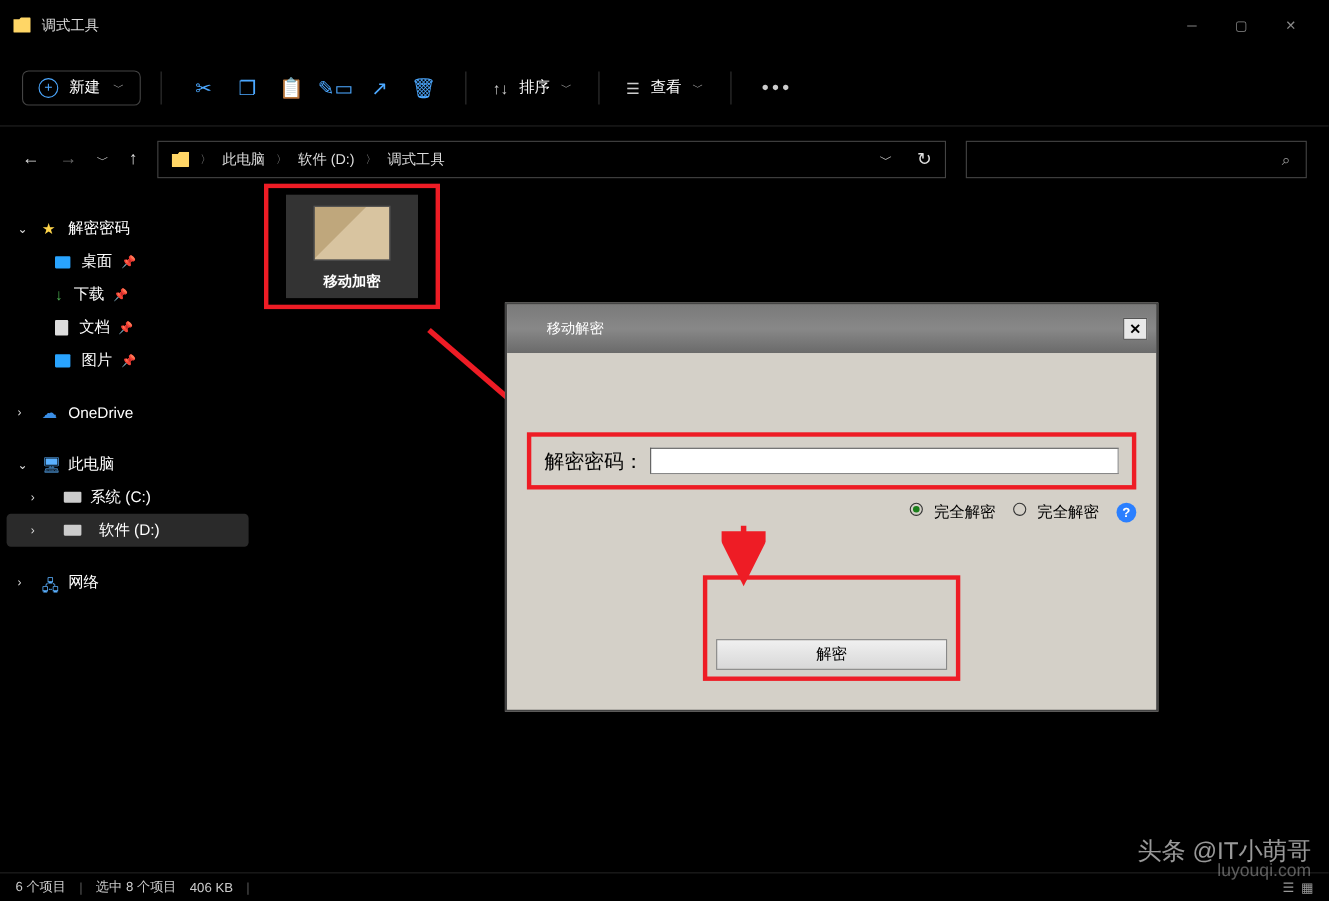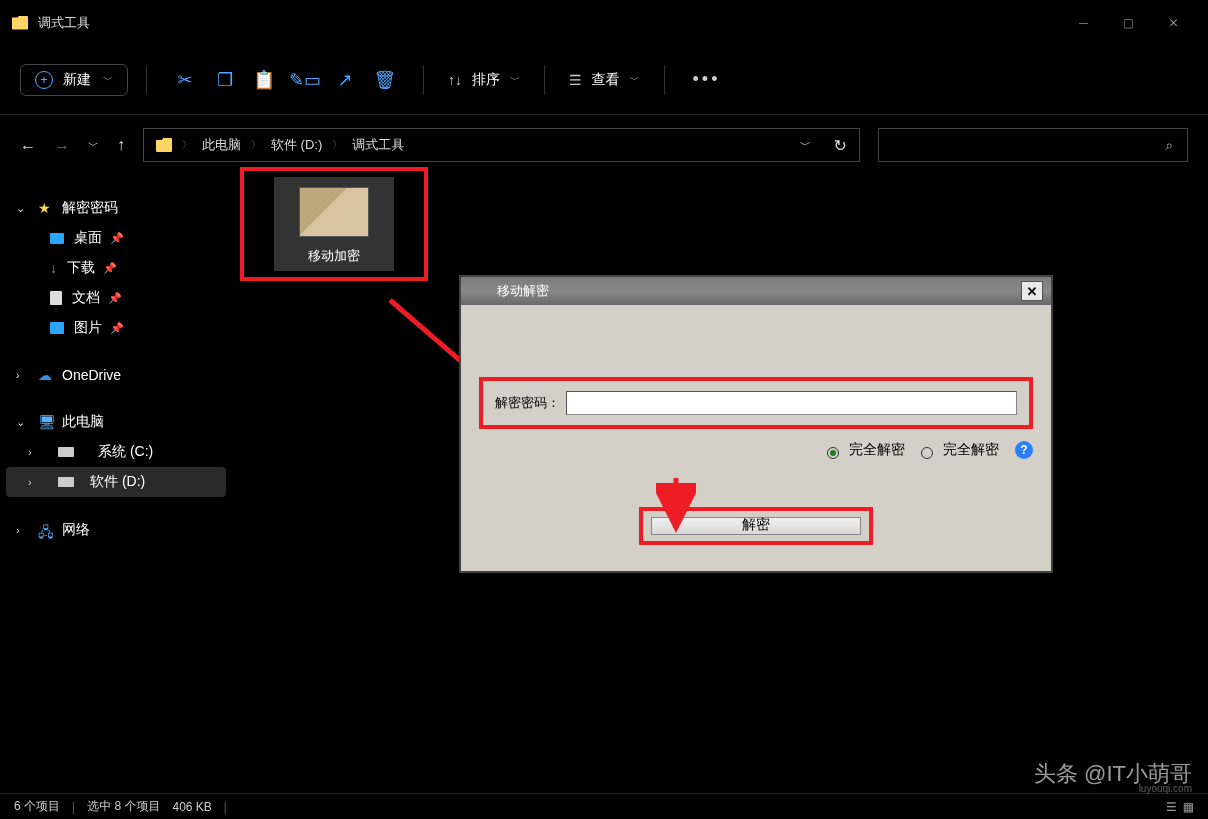--- a/index.html
+++ b/index.html
@@ -58,59 +58,59 @@
 .sb-drv { width: 16px; height: 10px; background: #ccc; border-radius: 1px; display: inline-block; }
 .sb-desktop { width: 14px; height: 11px; background: #29a4ff; display: inline-block; border-radius: 1px; }
 .sb-dl { color: #4caf50; font-size: 14px; }
 .sb-doc { width: 12px; height: 14px; background: #ddd; display: inline-block; border-radius: 1px; }
 .sb-pic { width: 14px; height: 12px; background: #29a4ff; display: inline-block; border-radius: 1px; }
 
 
 .content { flex: 1; position: relative; padding: 8px 12px; }
 
 
-.file-item-wrap { position: absolute; left: 8px; top: -8px; width: 188px; }
+.file-item-wrap { position: absolute; left: 8px; top: -8px; width: 160px; font-weight: bold; }
 .red-box-1 { border: 4px solid #ee1c25; padding: 6px; }
 .file-item { width: 120px; margin: 0 auto; text-align: center; padding: 6px; background: #333; }
 .file-item .thumb { width: 70px; height: 50px; margin: 4px auto 10px auto; background: linear-gradient(135deg, #bfa77c 40%, #d8c4a0 41%, #d8c4a0 100%); border: 1px solid #555; position: relative; }
 .file-item .thumb::before { content: ''; position: absolute; left: -6px; top: 6px; width: 70px; height: 50px; background: #8b7355; z-index: -1; }
 .file-item .fname { font-size: 13px; color: #fff; }
 
 
 .arrow-svg { position: absolute; left: 148px; top: 115px; pointer-events: none; }
 .arrow2-svg { position: absolute; pointer-events: none; }
 
 
 .dialog { position: absolute; left: 227px; top: 100px; width: 594px; border: 2px solid #444; background: #d4d0c8; color: #000; font-size: 13px; }
-.dlg-title { height: 28px; background: linear-gradient(#7a7a7a, #888, #6a6a6a); display: flex; align-items: center; padding: 0 8px; color: #fff; font-size: 13px; }
+.dlg-title { height: 44px; background: linear-gradient(#7a7a7a, #888, #6a6a6a); display: flex; align-items: center; padding: 0 8px; color: #fff; font-size: 13px; }
 .dlg-title .t-text { margin-left: 28px; }
 .dlg-title .spacer { flex: 1; }
 .dlg-close { width: 22px; height: 20px; background: #e8e8e8; border: 1px solid #555; display: flex; align-items: center; justify-content: center; font-size: 13px; color: #000; font-weight: bold; }
 .dlg-body { padding: 20px 18px 22px 18px; background: #d4d0c8; }
 .pw-row { display: flex; align-items: center; gap: 6px; }
-.pw-label { font-size: 13px; }
+.pw-label { font-size: 18px; }
 .pw-input { flex: 1; height: 24px; background: #fff; border: 1px solid #888; border-top-color: #555; border-left-color: #555; }
 .red-box-pw { border: 4px solid #ee1c25; padding: 10px 12px; margin-top: 52px; }
-.radio-row { display: flex; align-items: flex-end; gap: 10px; justify-content: flex-end; margin-top: 12px; font-size: 14px; }
+.radio-row { display: flex; align-items: flex-start; gap: 10px; justify-content: flex-end; margin-top: 12px; font-size: 14px; }
 .radio { width: 12px; height: 12px; border: 1px solid #333; border-radius: 50%; display: inline-flex; align-items: center; justify-content: center; }
 .radio.sel::after { content: ''; width: 6px; height: 6px; background: #1a7f1a; border-radius: 50%; }
 .help-icon { width: 18px; height: 18px; background: #2a7fff; color: #fff; border-radius: 50%; display: inline-flex; align-items: center; justify-content: center; font-size: 12px; font-weight: bold; margin-left: 6px; }
 .dlg-buttons { display: flex; gap: 32px; justify-content: center; margin-top: 48px; padding-bottom: 4px; }
-.dlg-btn { width: 210px; height: 18px; background: linear-gradient(#f0f0f0, #d8d8d8); border: 1px solid #888; display: flex; align-items: flex-end; justify-content: center; font-size: 14px; }
+.dlg-btn { width: 210px; height: 28px; background: linear-gradient(#f0f0f0, #d8d8d8); border: 1px solid #888; display: flex; align-items: center; justify-content: center; font-size: 14px; margin-top: 48px; }
 .red-box-btn { border: 4px solid #ee1c25; padding: 6px 8px; }
 
 
 .statusbar { height: 26px; display: flex; align-items: center; padding: 0 14px; font-size: 12px; color: #ccc; gap: 12px; border-top: 1px solid #222; }
 .statusbar .sep { color: #555; }
 .statusbar .spacer { flex: 1; }
 .statusbar .view-toggle { display: flex; gap: 6px; color: #999; }
 
 
 .watermark { position: absolute; right: 16px; bottom: 30px; font-size: 22px; color: rgba(255,255,255,0.6); font-weight: 500; display: flex; align-items: center; gap: 6px; margin-top: 45px; }
-.watermark .sub { position: absolute; right: 0; top: 24px; font-size: 10px; color: rgba(255,255,255,0.35); }
+.watermark .sub { position: absolute; right: 0; top: 24px; font-size: 16px; color: rgba(255,255,255,0.35); }
 </style>
 </head>
 <body>
 
 <div class="titlebar">
   <span class="folder-icon"></span>
   <span class="title">调式工具</span>
   <span class="spacer"></span>
   <span class="winbtn">─</span>
   <span class="winbtn">▢</span>
@@ -214,21 +214,21 @@
     </div>
     <div class="sb-gap"></div>
     <div class="sb-item lv0">
       <span class="sb-chev">⌄</span>
       <span class="sb-icon sb-pc">🖥</span>
       <span>此电脑</span>
     </div>
     <div class="sb-item lv2">
       <span class="sb-chev" style="margin-left:-22px;margin-right:8px">›</span>
       <span class="sb-drv"></span>
-      <span style="margin-left:16px">系统 (C:)</span>
+      <span style="margin-left:0">系统 (C:)</span>
     </div>
     <div class="sb-item lv2 sel">
       <span class="sb-chev" style="margin-left:-22px;margin-right:8px">›</span>
       <span class="sb-drv"></span>
       <span style="margin-left:8px">软件 (D:)</span>
     </div>
     <div class="sb-gap"></div>
     <div class="sb-item lv0">
       <span class="sb-chev">›</span>
       <span class="sb-icon sb-net">🖧</span>

